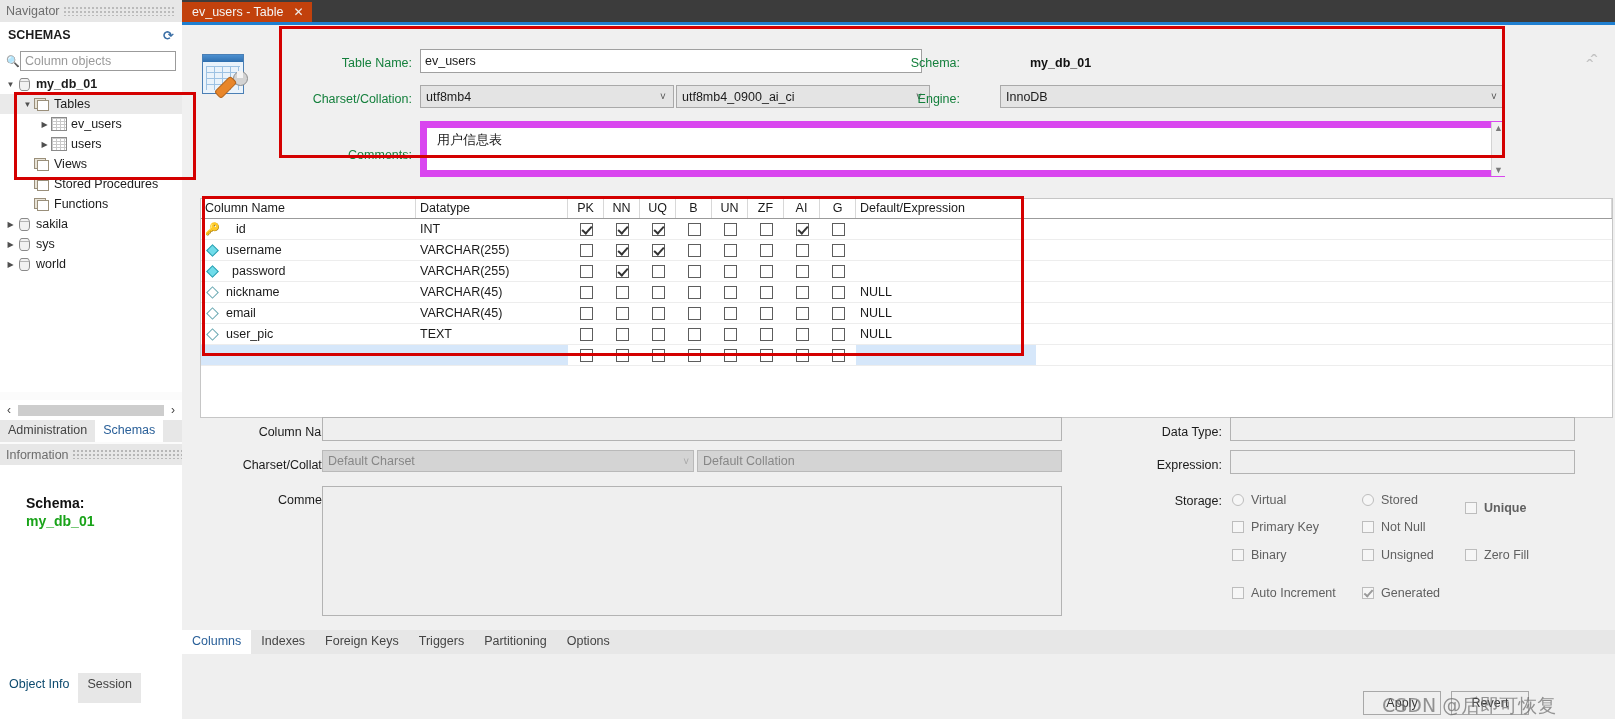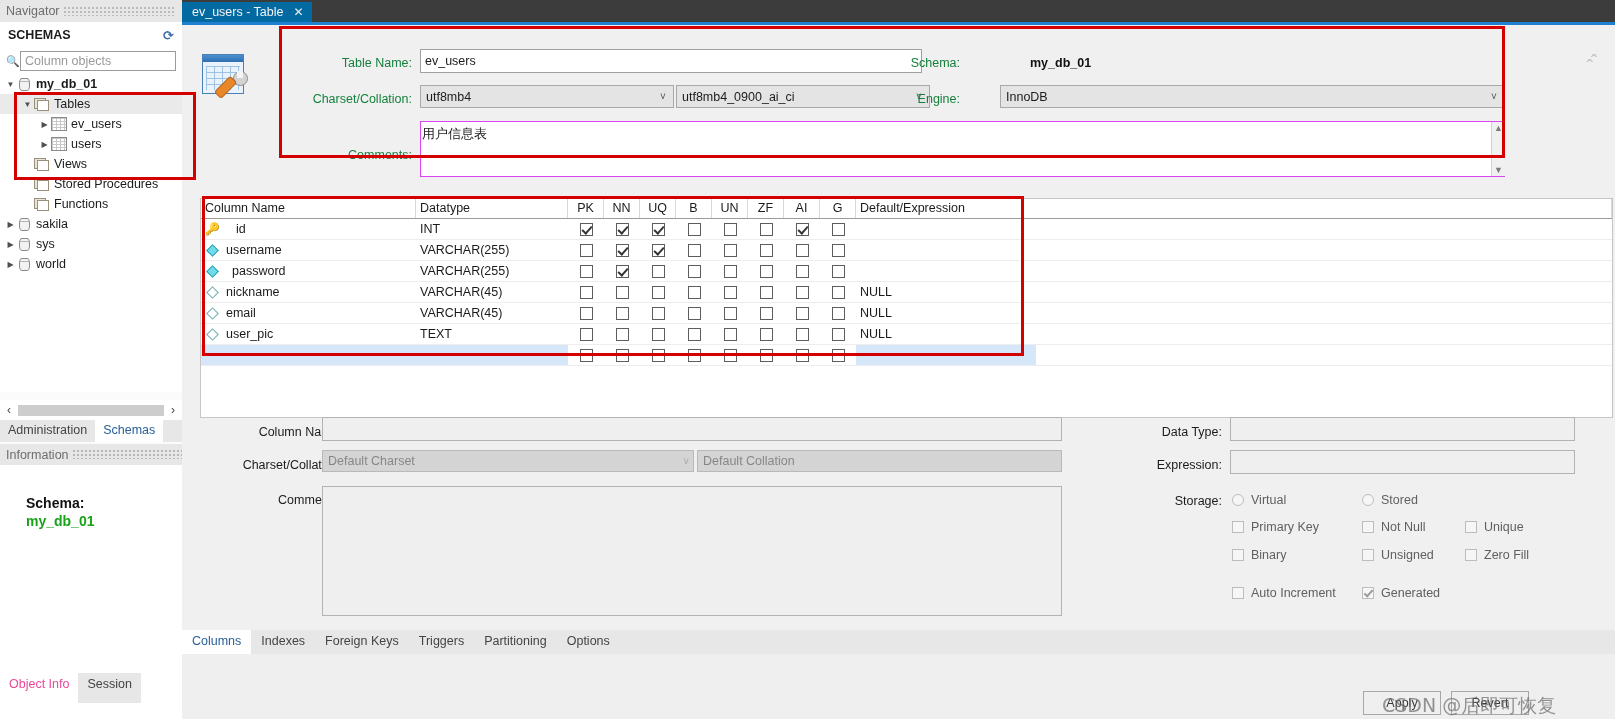--- a/index.html
+++ b/index.html
@@ -46,27 +46,27 @@
   .hsplit .trough{flex:1;height:11px;background:#cdcdcd;}
   .sbtabs{position:absolute;left:0;top:420px;width:182px;height:22px;background:#e7e7e7;display:flex;font-size:12.5px;}
   .sbtab{padding:3px 8px 0 8px;color:#444;}
   .sbtab.active{background:#fff;color:#2a6099;}
   .infobar{position:absolute;left:0;top:444px;width:182px;height:21px;background:#e7e7e7;display:flex;align-items:center;padding:0 6px;color:#6d6d6d;}
   .infobar .dots{flex:1;margin-left:4px;height:9px;background-image:radial-gradient(circle at 1px 1px,#b6b6b6 1px,transparent 1.2px);background-size:4px 4px;}
   .infopanel{position:absolute;left:0;top:465px;width:182px;height:208px;background:#fff;padding:30px 0 0 26px;box-sizing:border-box;}
   .info-k{font-weight:bold;font-size:14px;color:#111;}
   .info-v{font-weight:bold;font-size:14px;color:#19a319;margin-top:2px;}
   .bottabs{position:absolute;left:0;top:673px;width:182px;height:46px;background:#fff;display:flex;align-items:flex-start;font-size:12.5px;}
-  .bottab{padding:4px 9px 0 9px;color:#ec4899;}
+  .bottab{padding:4px 9px 0 9px;color:#0c4a6e;}
   .bottab.inactive{background:#e7e7e7;color:#444;height:30px;box-sizing:border-box;}
 
   
   .main{position:absolute;left:182px;top:0;width:1433px;height:719px;background:#f0f0f0;}
   .tabstrip{height:22px;background:#3c3c3c;display:flex;align-items:flex-end;}
-  .doctab{height:20px;background:#0369a1;color:#f4f4f4;display:flex;align-items:center;padding:0 8px 0 10px;font-size:12.5px;}
+  .doctab{height:20px;background:#c2410c;color:#f4f4f4;display:flex;align-items:center;padding:0 8px 0 10px;font-size:12.5px;}
   .doctab .x{margin-left:10px;color:#efefef;font-size:12px;}
   .bluebar{position:absolute;left:182px;top:22px;width:1433px;height:3px;background:#1f7fd0;}
 
   .editor{position:absolute;left:182px;top:25px;width:1433px;height:694px;background:#f0f0f0;}
 
   .tbl-icon{position:absolute;left:16px;top:25px;width:56px;height:56px;}
   .tbl-icon .sheet{position:absolute;left:4px;top:4px;width:40px;height:38px;background:#eaf3fb;border:1px solid #4a7fb5;}
   .tbl-icon .sheet .hdr{height:7px;background:linear-gradient(#4c8fd0,#2f6fae);}
   .tbl-icon .sheet .cells{position:absolute;left:3px;right:3px;top:11px;bottom:3px;
     background-image:linear-gradient(to right,#9dc2e3 1px,transparent 1px),linear-gradient(to bottom,#9dc2e3 1px,transparent 1px);
@@ -75,21 +75,21 @@
   .tbl-icon .wr .hd{position:absolute;right:2px;top:1px;width:13px;height:13px;border-radius:50%;background:#d3d3d3;border:1px solid #8e8e8e;}
   .tbl-icon .wr .hd:after{content:"";position:absolute;left:3px;top:-1px;width:6px;height:7px;background:#f4f4f4;}
   .tbl-icon .wr .hn{position:absolute;left:1px;bottom:1px;width:21px;height:8px;background:#e8862a;border:1px solid #b5641a;transform:rotate(-45deg);transform-origin:left bottom;border-radius:3px;}
 
   .form-label{position:absolute;text-align:right;font-size:12.5px;color:#15803d;}
   .txtin{position:absolute;box-sizing:border-box;background:#fff;border:1px solid #a0a0a0;font-size:12.5px;padding:1px 4px;display:flex;align-items:center;color:#1b1b1b;font-family:inherit;}
   .cbo{position:absolute;box-sizing:border-box;background:#e4e4e4;border:1px solid #a9a9a9;font-size:12.5px;display:flex;align-items:center;padding-left:5px;color:#1b1b1b;}
   .cbo .cv{flex:1;}
   .cbo .ch{width:20px;text-align:center;color:#4f4f4f;font-size:10px;}
   .static-val{position:absolute;font-weight:bold;font-size:12.5px;color:#111;}
-  .memo{position:absolute;box-sizing:border-box;background:#fff;border:1px solid #d946ef;font-size:13px;padding:3px 1px;color:#1b1b1b;}
+  .memo{position:absolute;box-sizing:border-box;background:#fff;border:7px solid #d946ef;font-size:13px;padding:3px 10px;color:#1b1b1b;}
   .memo-sb{position:absolute;width:14px;background:#f0f0f0;border-left:1px solid #d3d3d3;display:flex;flex-direction:column;justify-content:space-between;align-items:center;color:#7a7a7a;font-size:9px;box-sizing:border-box;padding:1px 0;}
   .collapse-btn{position:absolute;right:8px;top:22px;width:30px;height:30px;display:flex;align-items:center;justify-content:center;color:#c2c2c2;font-size:20px;line-height:1;}
 
   
   .grid{position:absolute;left:18px;top:173px;width:1413px;height:220px;background:#fff;border:1px solid #c6c6c6;box-sizing:border-box;overflow:hidden;}
   .ghead{display:flex;height:19px;background:#fff;border-bottom:1px solid #9b9b9b;font-size:12.5px;}
   .ghead .hc{border-right:1px solid #d8d8d8;box-sizing:border-box;padding-left:4px;line-height:18px;color:#1b1b1b;}
   .ghead .hc.ctr{text-align:center;padding-left:0;}
   .grow{display:flex;height:20px;border-bottom:1px solid #ededed;font-size:12.5px;align-items:center;}
   .grow .gc{box-sizing:border-box;height:20px;display:flex;align-items:center;padding-left:4px;}
@@ -590,21 +590,21 @@
     </div>
 
     <div class="opt" style="left:1050px;top:495px;">
       <span class="cb2"></span>
       <span>Primary Key</span>
     </div>
     <div class="opt" style="left:1180px;top:495px;">
       <span class="cb2"></span>
       <span>Not Null</span>
     </div>
-    <div class="opt" style="left:1283px;top:495px;">
+    <div class="opt" style="left:1283px;top:476px;font-weight:bold;">
       <span class="cb2"></span>
       <span>Unique</span>
     </div>
 
     <div class="opt" style="left:1050px;top:523px;">
       <span class="cb2"></span>
       <span>Binary</span>
     </div>
     <div class="opt" style="left:1180px;top:523px;">
       <span class="cb2"></span>

